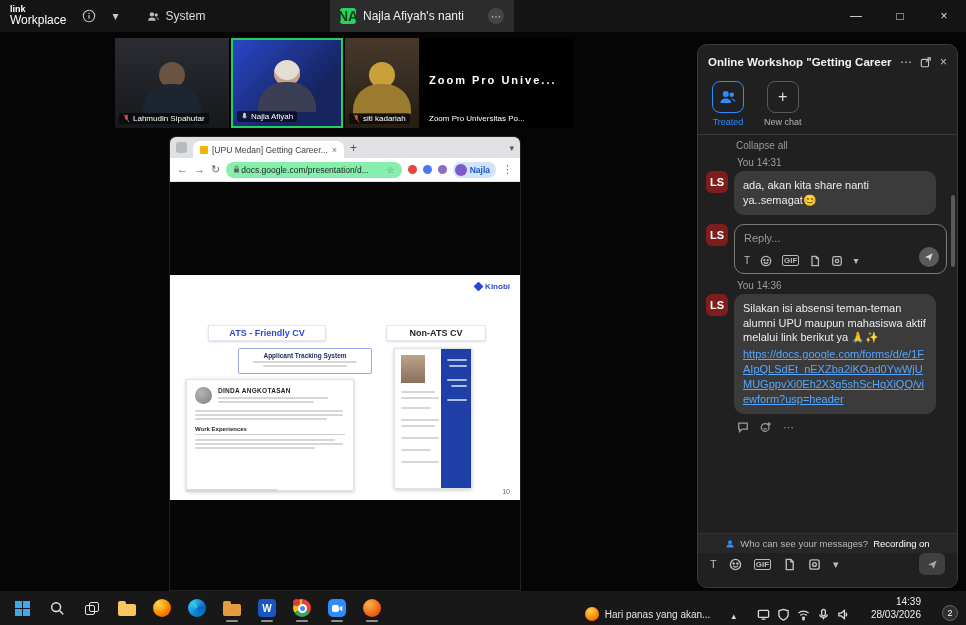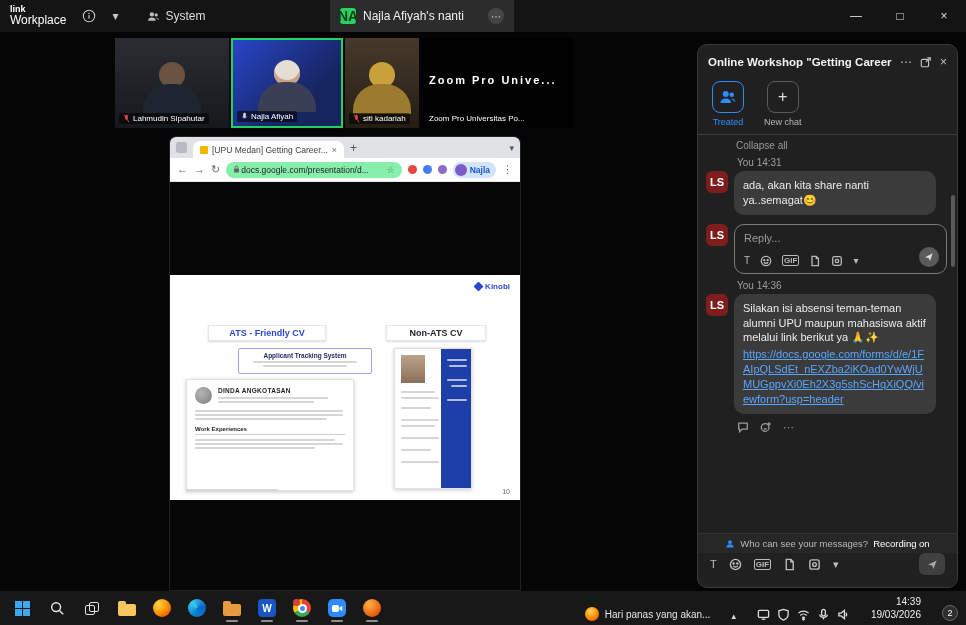--- a/index.html
+++ b/index.html
@@ -562,19 +562,19 @@
             <rect x="5" y="1.5" width="4" height="7" rx="2"></rect>
             <path d="M3 7c0 4 8 4 8 0M7 10.5v2"></path>
           </svg>
         <svg viewBox="0 0 14 14">
             <path d="M2 5.5h2.5L8 2.5v9L4.5 8.5H2z"></path>
             <path d="M9.5 5a3 3 0 0 1 0 4"></path>
           </svg>
       </div>
       <div class="clock">
         <div>14:39</div>
-        <div>19/03/2026</div>
+        <div>28/03/2026</div>
       </div>
       <span class="notif-badge">2</span>
     </div>
   </div>
 
 </div>
 
 </body></html>

